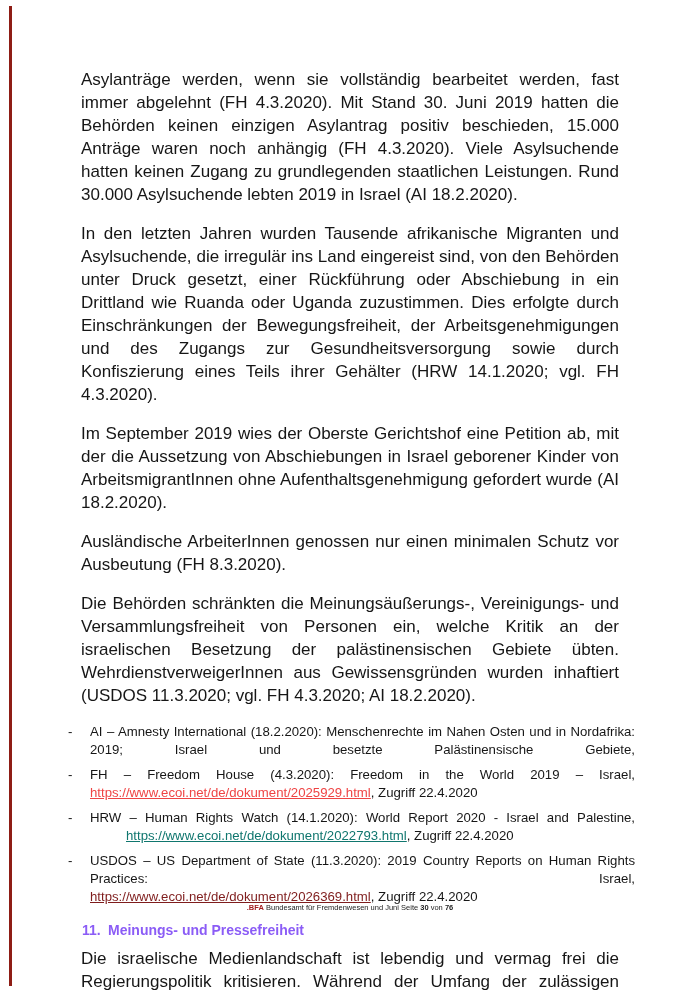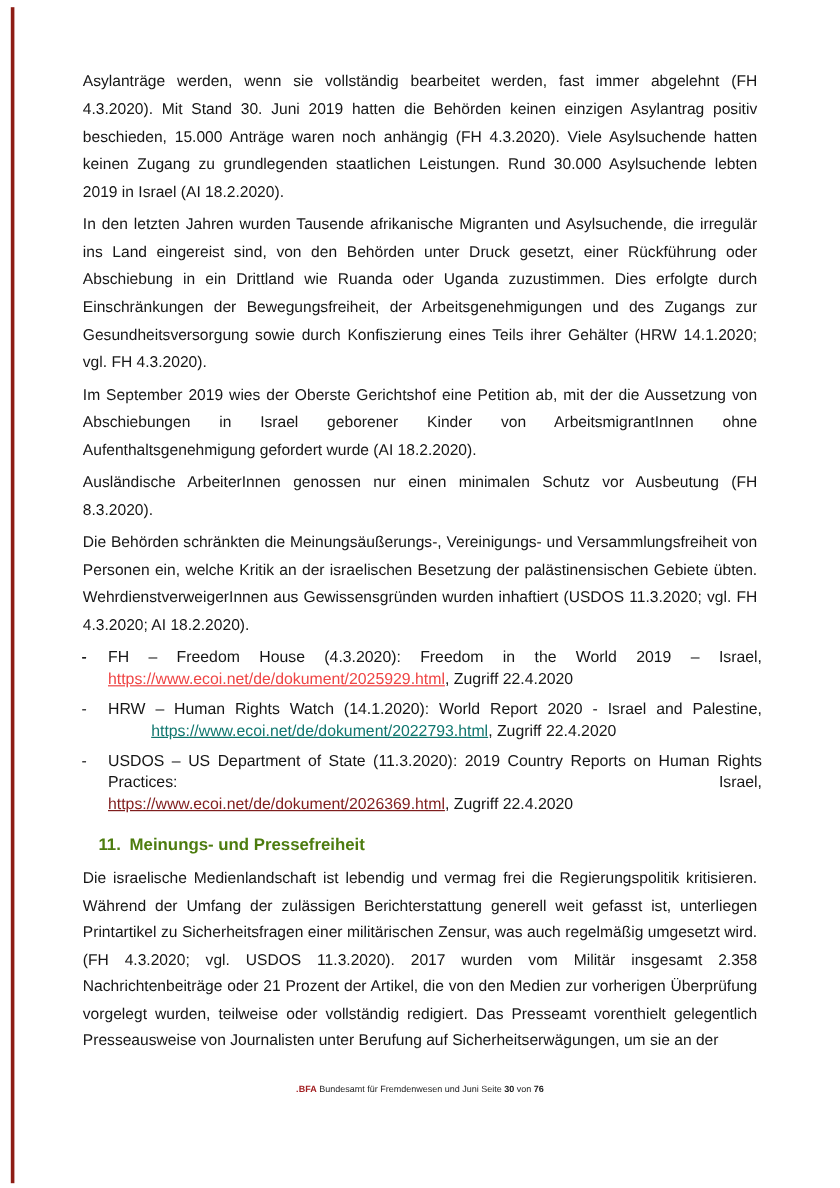--- a/index.html
+++ b/index.html
@@ -19,22 +19,22 @@
     position: absolute;
     left: 9px; top: 6px;
     width: 3px; height: 980px;
   }
   .content {
     position: absolute;
     left: 65px; top: 52px;
     width: 570px;
   }
   p.body {
-    margin: 4px;
-    font-size: 13px;
+    margin: 16px;
+    font-size: 17px;
     line-height: 23px;
     text-align: justify;
     color: #161616;
   }
   .gap-before { margin-top: 23px; }
   .quellen {
     margin-top: 7px;
     font-size: 13.2px;
     line-height: 23px;
     text-decoration: underline;
@@ -89,37 +89,38 @@
     <p class="body">Asylanträge werden, wenn sie vollständig bearbeitet werden, fast immer abgelehnt (FH 4.3.2020). Mit Stand 30. Juni 2019 hatten die Behörden keinen einzigen Asylantrag positiv beschieden, 15.000 Anträge waren noch anhängig (FH 4.3.2020). Viele Asylsuchende hatten keinen Zugang zu grundlegenden staatlichen Leistungen. Rund 30.000 Asylsuchende lebten 2019 in Israel (AI 18.2.2020).</p>
     <p class="body">In den letzten Jahren wurden Tausende afrikanische Migranten und Asylsuchende, die irregulär ins Land eingereist sind, von den Behörden unter Druck gesetzt, einer Rückführung oder Abschiebung in ein Drittland wie Ruanda oder Uganda zuzustimmen. Dies erfolgte durch Einschränkungen der Bewegungsfreiheit, der Arbeitsgenehmigungen und des Zugangs zur Gesundheitsversorgung sowie durch Konfiszierung eines Teils ihrer Gehälter (HRW 14.1.2020; vgl. FH 4.3.2020).</p>
     <p class="body">Im September 2019 wies der Oberste Gerichtshof eine Petition ab, mit der die Aussetzung von Abschiebungen in Israel geborener Kinder von ArbeitsmigrantInnen ohne Aufenthaltsgenehmigung gefordert wurde (AI 18.2.2020).</p>
     <p class="body">Ausländische ArbeiterInnen genossen nur einen minimalen Schutz vor Ausbeutung (FH 8.3.2020).</p>
     <p class="body gap-before">Die Behörden schränkten die Meinungsäußerungs-, Vereinigungs- und Versammlungsfreiheit von Personen ein, welche Kritik an der israelischen Besetzung der palästinensischen Gebiete übten. WehrdienstverweigerInnen aus Gewissensgründen wurden inhaftiert (USDOS 11.3.2020; vgl. FH 4.3.2020; AI 18.2.2020).</p>
 
 
     <div class="sources" id="sources">
         <div class="src-item">
           <span class="dash">-</span>
+          <div class="jlast">AI – Amnesty International (18.2.2020): Menschenrechte im Nahen Osten und in Nordafrika: 2019; Israel und besetzte Palästinensische Gebiete,</div>
         </div>
         <div class="src-item">
           <span class="dash">-</span>
           <div>FH – Freedom House (4.3.2020): Freedom in the World 2019 – Israel, <a class="src-link" href="#" style="color: #ef4444;">https://www.ecoi.net/de/dokument/2025929.html</a>, Zugriff 22.4.2020</div>
         </div>
         <div class="src-item">
           <span class="dash">-</span>
           <div>HRW – Human Rights Watch (14.1.2020): World Report 2020 - Israel and Palestine, <a class="src-link" href="#" style="color: #0f766e; margin-left: 36px;">https://www.ecoi.net/de/dokument/2022793.html</a>, Zugriff 22.4.2020</div>
         </div>
         <div class="src-item">
           <span class="dash">-</span>
           <div class="jlast">USDOS – US Department of State (11.3.2020): 2019 Country Reports on Human Rights Practices: Israel,</div>
           <div><a class="src-link" href="#" style="color: #7f1d1d;">https://www.ecoi.net/de/dokument/2026369.html</a>, Zugriff 22.4.2020</div>
         </div>
       </div>
 
-    <h2 class="sec" style="color: #4d7c0f; margin-left: 17px;">
+    <h2 class="sec" style="color: #8b5cf6; margin-left: 17px;">
       <span class="num">11.</span><span>Meinungs- und Pressefreiheit</span>
     </h2>
 
     <p class="body closing">Die israelische Medienlandschaft ist lebendig und vermag frei die Regierungspolitik kritisieren. Während der Umfang der zulässigen Berichterstattung generell weit gefasst ist, unterliegen Printartikel zu Sicherheitsfragen einer militärischen Zensur, was auch regelmäßig umgesetzt wird. (FH 4.3.2020; vgl. USDOS 11.3.2020). 2017 wurden vom Militär insgesamt 2.358 Nachrichtenbeiträge oder 21 Prozent der Artikel, die von den Medien zur vorherigen Überprüfung vorgelegt wurden, teilweise oder vollständig redigiert. Das Presseamt vorenthielt gelegentlich Presseausweise von Journalisten unter Berufung auf Sicherheitserwägungen, um sie an der</p>
   </div>
 
   <div class="footer">
     <span class="bfa" style="color: rgb(162, 30, 33);"><span>.</span><span>BFA</span></span>
     <span>Bundesamt für Fremdenwesen und Juni</span>
     <span>Seite</span>

